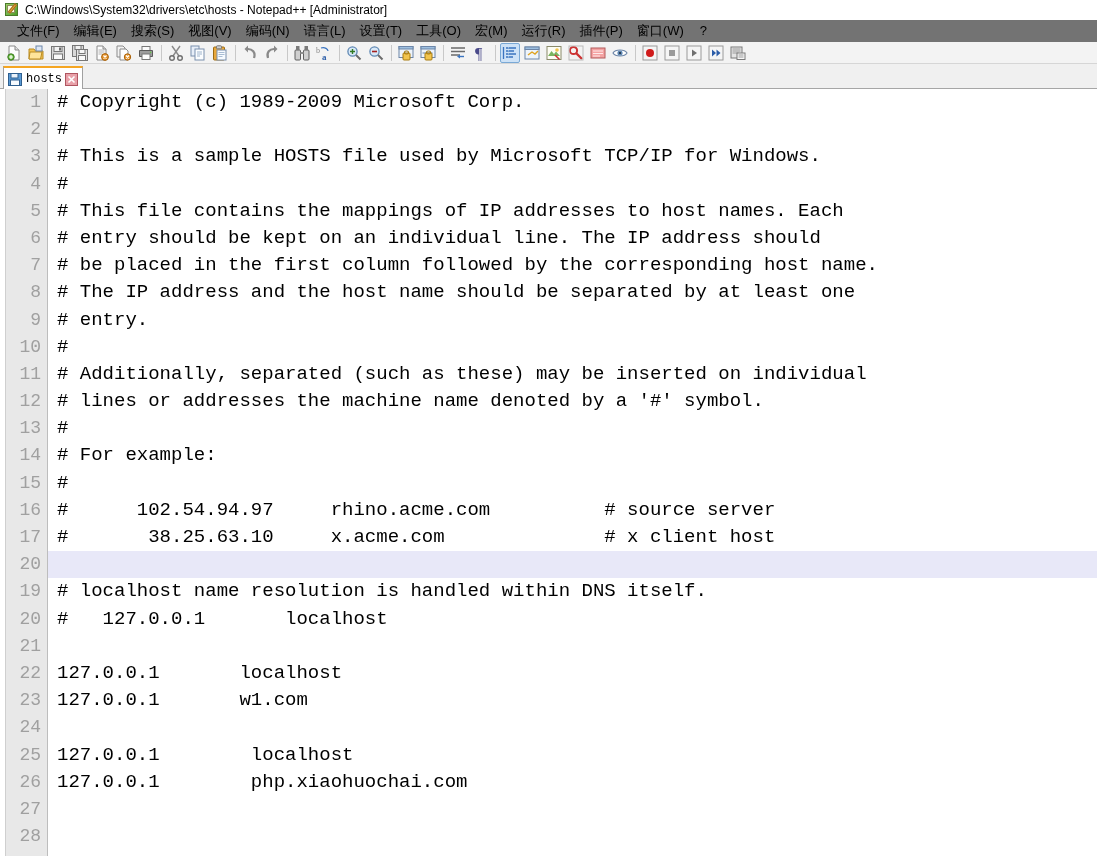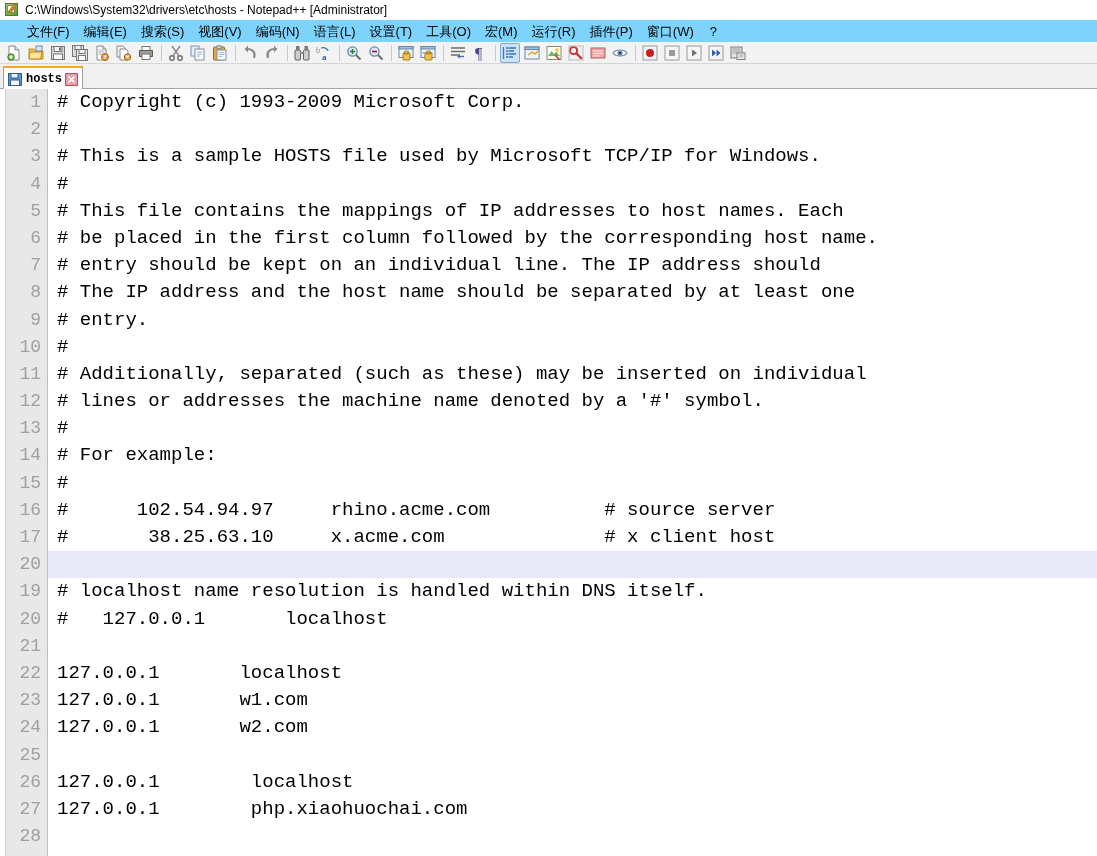--- a/index.html
+++ b/index.html
@@ -59,24 +59,24 @@
   .title-text {
     font-size: 12px;
     color: #000000;
     white-space: nowrap;
     line-height: 20px;
   }
 
   
   .menubar {
     height: 22px;
-    background: #7dd3fc;
-    display: flex;
-    align-items: center;
-    padding-left: 20px;
+    background: #737373;
+    display: flex;
+    align-items: flex-start;
+    padding-left: 10px;
     box-sizing: border-box;
   }
   .menu-item {
     font-size: 13px;
     color: #000000;
     padding: 2px 7px 2px 7px;
     white-space: nowrap;
     line-height: 17px;
     cursor: default;
   }
@@ -149,21 +149,20 @@
     position: relative;
     margin-right: 4px;
     flex: 0 0 auto;
   }
   .tab-label {
     font-size: 12px;
     font-family: "Liberation Mono", monospace;
     color: #000000;
     margin-right: 3px;
     white-space: nowrap;
-    font-weight: bold;
   }
   .tab-close {
     width: 13px;
     height: 13px;
     flex: 0 0 auto;
     position: relative;
   }
 
   
   .editor {
@@ -543,41 +542,40 @@
       <div class="ln">21</div>
       <div class="ln">22</div>
       <div class="ln">23</div>
       <div class="ln">24</div>
       <div class="ln">25</div>
       <div class="ln">26</div>
       <div class="ln">27</div>
       <div class="ln">28</div>
     </div>
   <div class="code-area" id="code">
-      <div class="cl"># Copyright (c) 1993-2009 Microsoft Corp.</div>
+      <div class="cl"># Copyright (c) 1989-2009 Microsoft Corp.</div>
       <div class="cl">#</div>
       <div class="cl"># This is a sample HOSTS file used by Microsoft TCP/IP for Windows.</div>
       <div class="cl">#</div>
       <div class="cl"># This file contains the mappings of IP addresses to host names. Each</div>
+      <div class="cl"># entry should be kept on an individual line. The IP address should</div>
       <div class="cl"># be placed in the first column followed by the corresponding host name.</div>
-      <div class="cl"># entry should be kept on an individual line. The IP address should</div>
       <div class="cl"># The IP address and the host name should be separated by at least one</div>
       <div class="cl"># entry.</div>
       <div class="cl">#</div>
       <div class="cl"># Additionally, separated (such as these) may be inserted on individual</div>
       <div class="cl"># lines or addresses the machine name denoted by a '#' symbol.</div>
       <div class="cl">#</div>
       <div class="cl"># For example:</div>
       <div class="cl">#</div>
       <div class="cl">#      102.54.94.97     rhino.acme.com          # source server</div>
       <div class="cl">#       38.25.63.10     x.acme.com              # x client host</div>
       <div class="cl current"></div>
       <div class="cl"># localhost name resolution is handled within DNS itself.</div>
       <div class="cl">#   127.0.0.1       localhost</div>
       <div class="cl"></div>
       <div class="cl">127.0.0.1       localhost</div>
       <div class="cl">127.0.0.1       w1.com</div>
-      <div class="cl">127.0.0.1       w2.com</div>
       <div class="cl"></div>
       <div class="cl">127.0.0.1        localhost</div>
       <div class="cl">127.0.0.1        php.xiaohuochai.com</div>
     </div>
 </div>
 
 </body></html>

